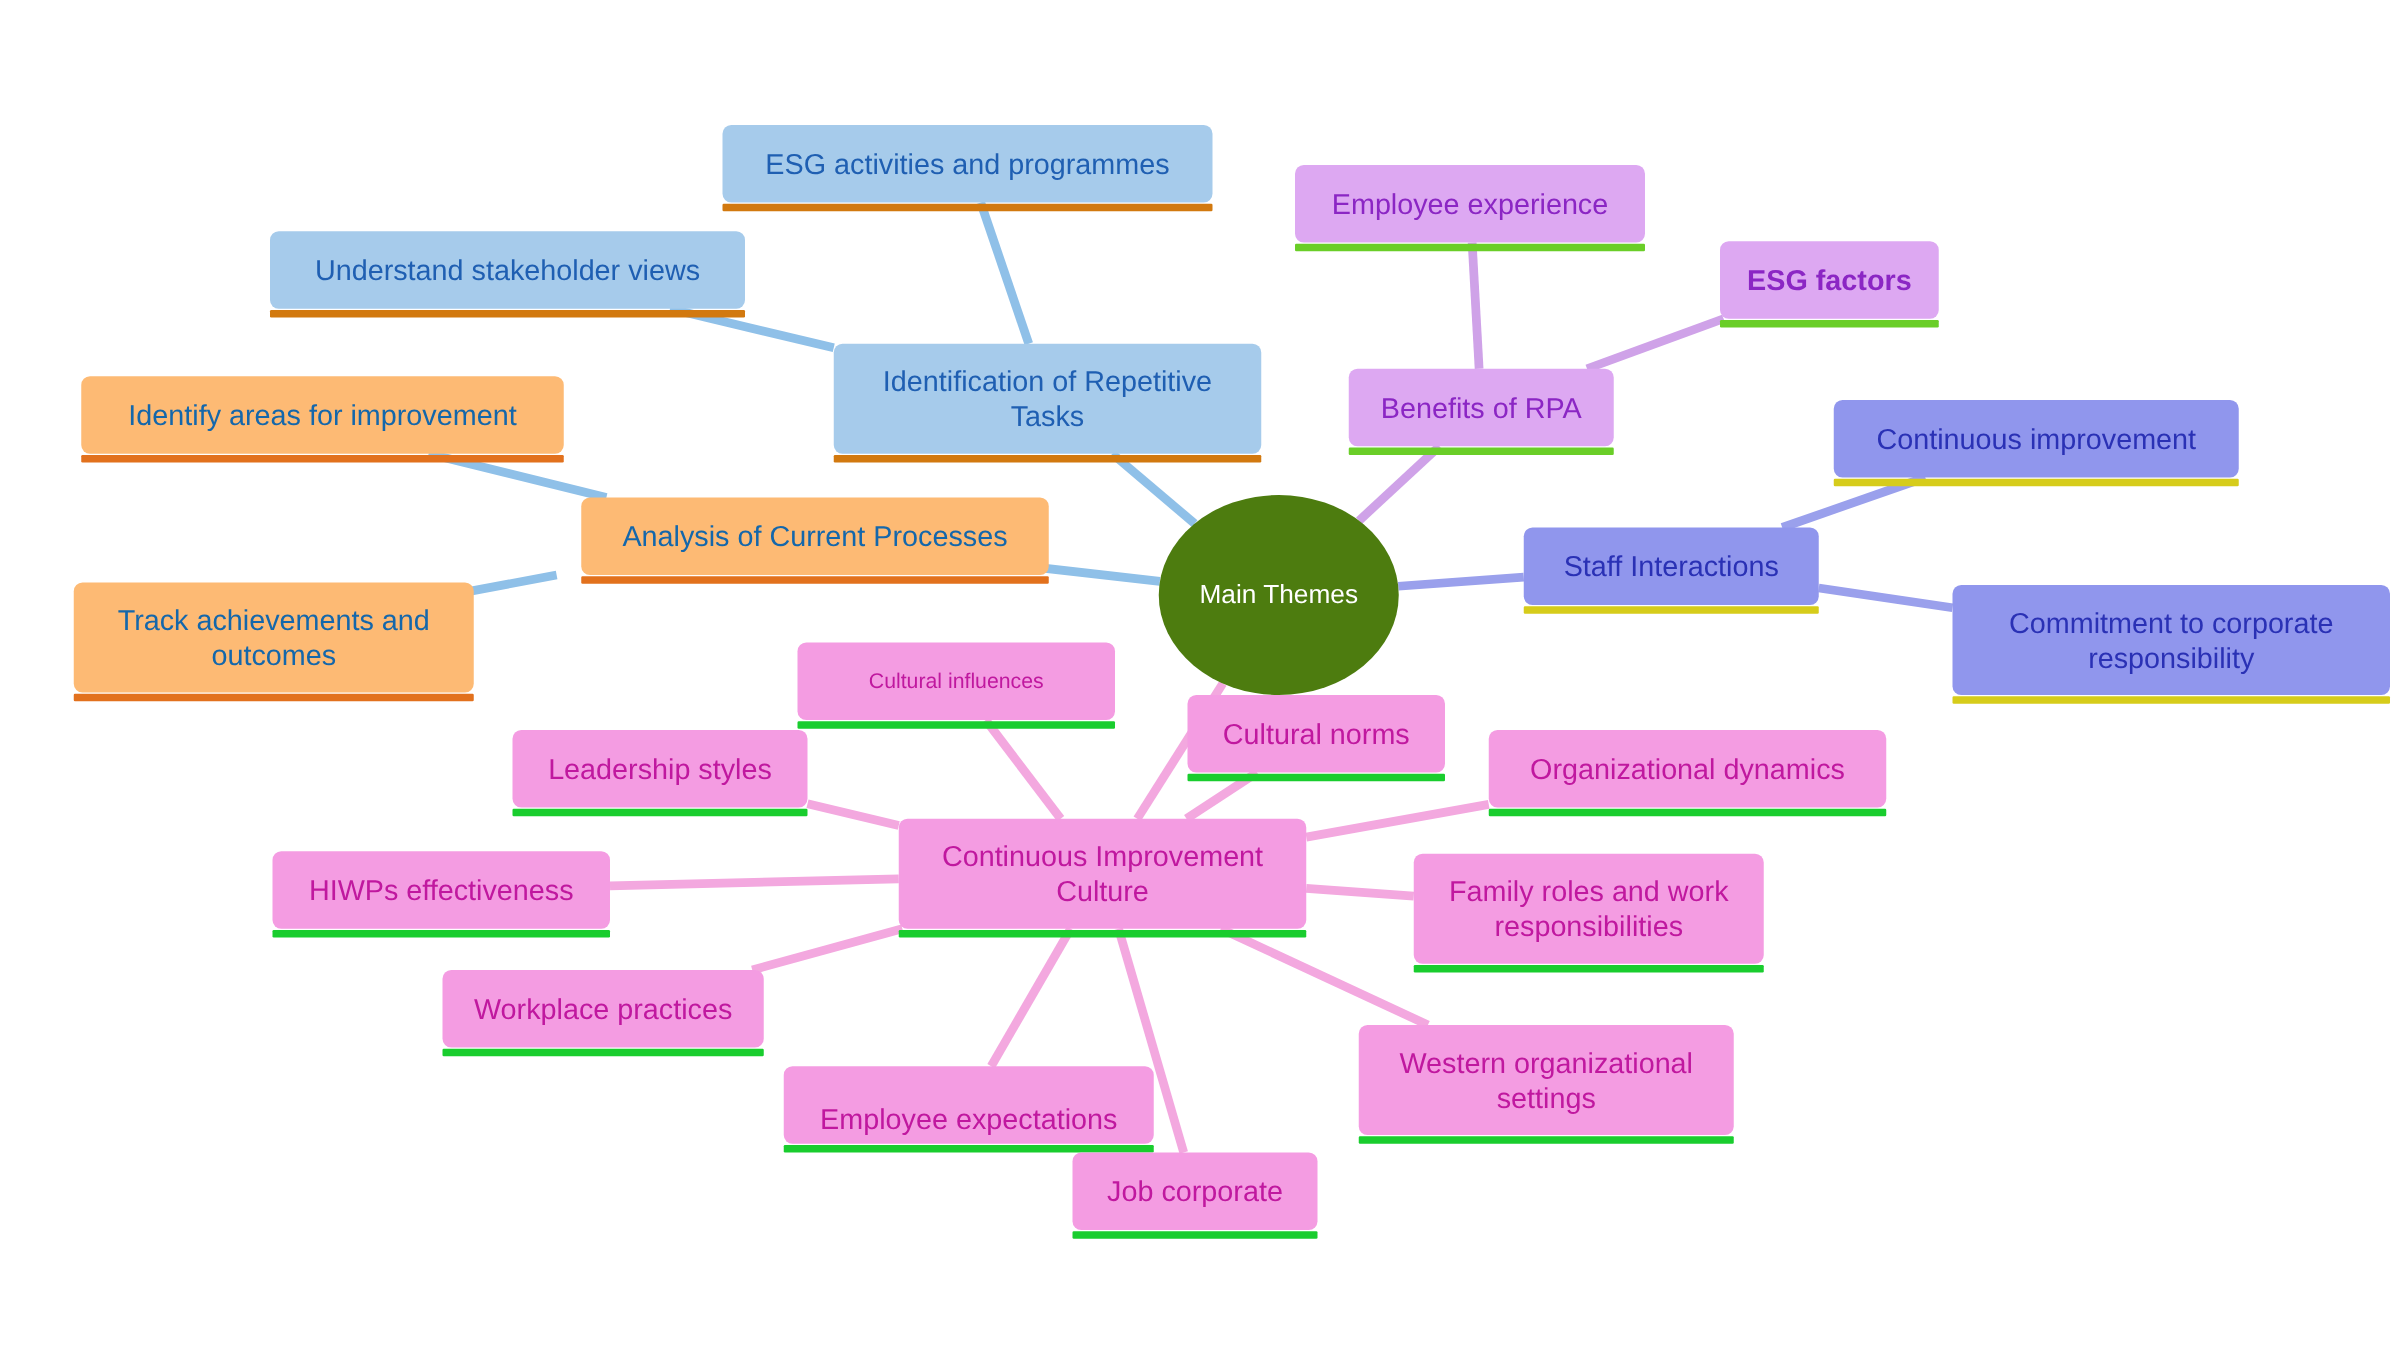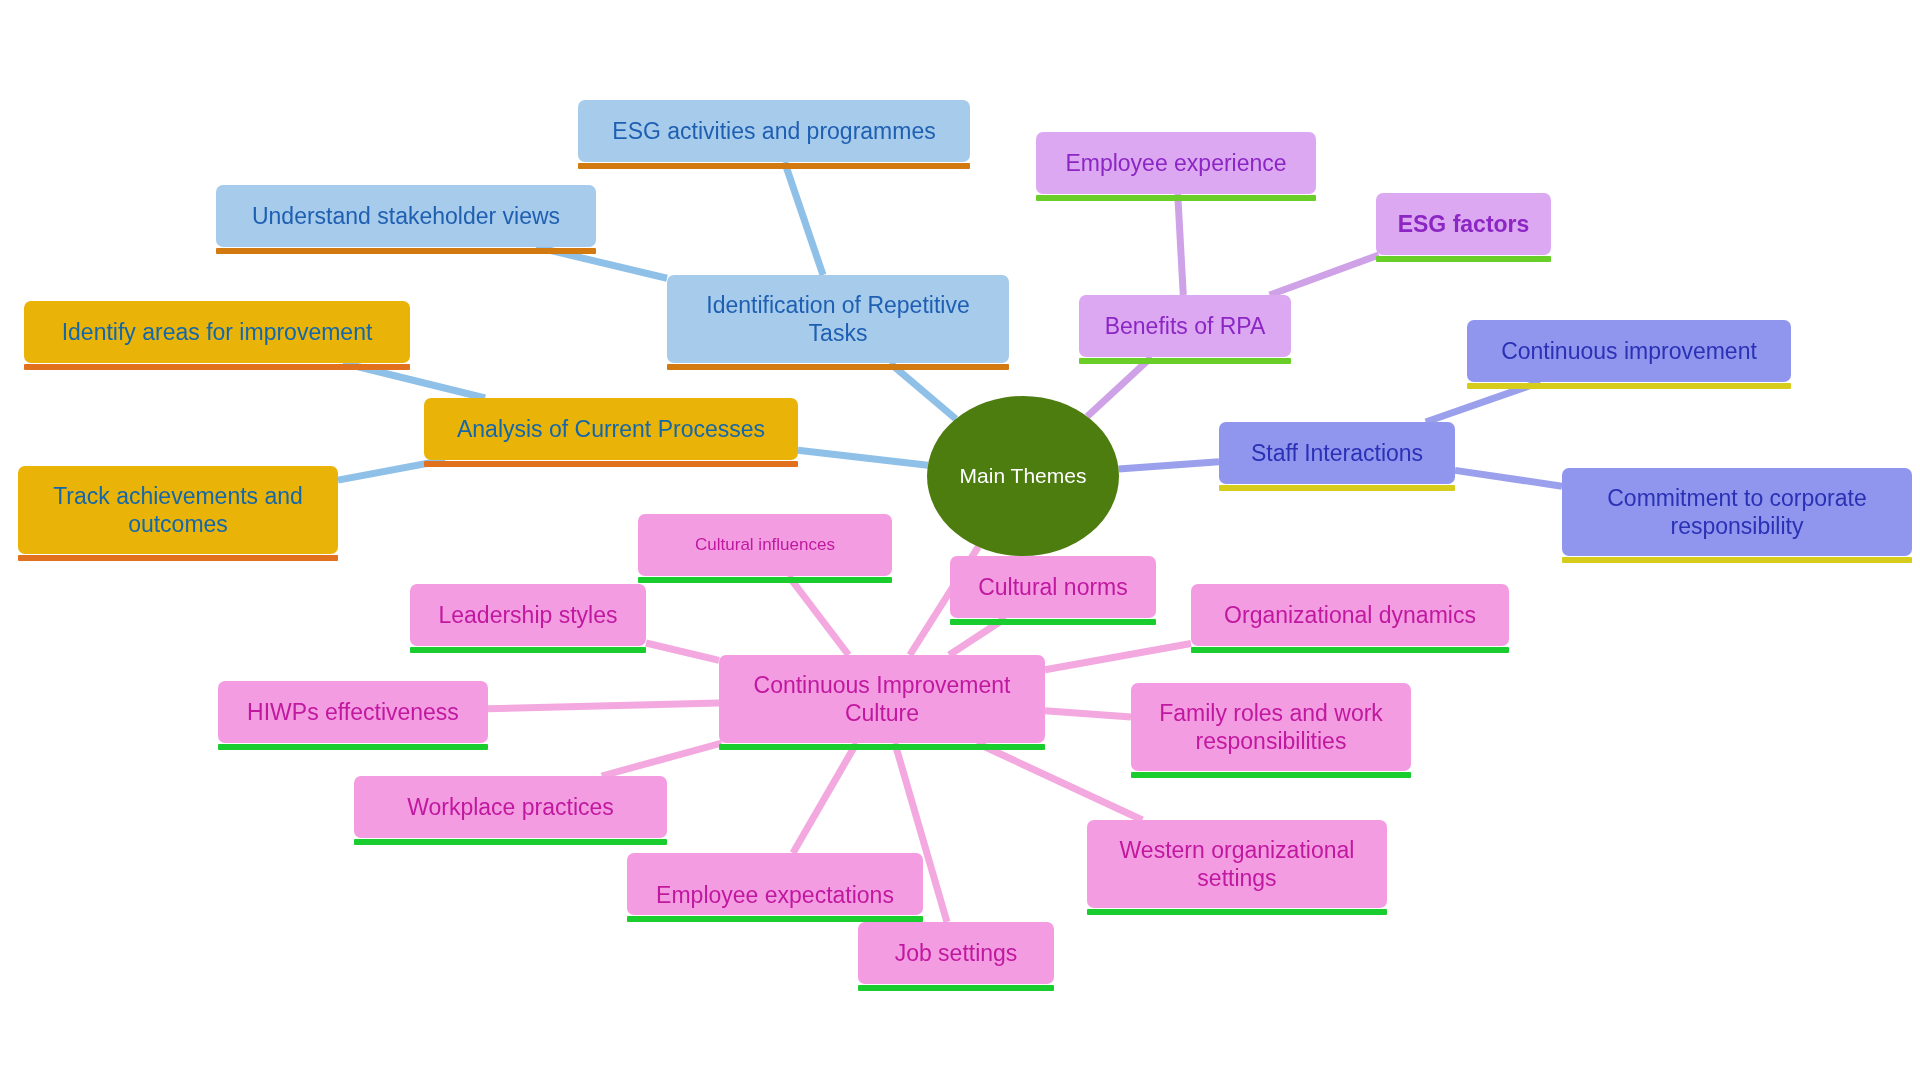--- a/index.html
+++ b/index.html
@@ -41,21 +41,21 @@
     content: "";
     position: absolute;
     left: 0; right: 0;
     bottom: -7px;
     height: 6px;
     border-radius: 1px;
   }
   
   .pal-blue-light       { background: #a6cbeb; color: #1f5fb2; }
   .pal-blue-light::after{ background: #d2790f; }
-  .pal-blue-strong      { background: #eab308; color: #1467ab; }
+  .pal-blue-strong      { background: #fdba74; color: #1467ab; margin-left: 41px; }
   .pal-blue-strong::after{ background: #e2711d; }
   .pal-purple           { background: #dda8f2; color: #8b26c4; }
   .pal-purple::after    { background: #6ace28; }
   .pal-periwinkle       { background: #9096ed; color: #2a31b5; }
   .pal-periwinkle::after{ background: #d6cc1b; }
   .pal-pink             { background: #f49ce2; color: #c0189f; }
   .pal-pink::after      { background: #19cd2e; }
 
   .center-node {
     position: absolute;
@@ -112,21 +112,21 @@
       <div class="node pal-periwinkle" style="left: 1467px; top: 320px; width: 324px; height: 62px; font-size: 23px;"><span class="lbl">Continuous improvement</span></div>
       <div class="node pal-periwinkle" style="left: 1219px; top: 422px; width: 236px; height: 62px; font-size: 23px;"><span class="lbl">Staff Interactions</span></div>
       <div class="node pal-periwinkle" style="left: 1562px; top: 468px; width: 350px; height: 88px; font-size: 23px;"><span class="lbl">Commitment to corporate responsibility</span></div>
       <div class="node pal-pink" style="left: 638px; top: 514px; width: 254px; height: 62px; font-size: 17px;"><span class="lbl">Cultural influences</span></div>
       <div class="node pal-pink" style="left: 950px; top: 556px; width: 206px; height: 62px; font-size: 23px;"><span class="lbl">Cultural norms</span></div>
       <div class="node pal-pink" style="left: 1191px; top: 584px; width: 318px; height: 62px; font-size: 23px;"><span class="lbl">Organizational dynamics</span></div>
       <div class="node pal-pink" style="left: 410px; top: 584px; width: 236px; height: 62px; font-size: 23px;"><span class="lbl">Leadership styles</span></div>
       <div class="node pal-pink" style="left: 719px; top: 655px; width: 326px; height: 88px; font-size: 23px;"><span class="lbl">Continuous Improvement Culture</span></div>
       <div class="node pal-pink" style="left: 218px; top: 681px; width: 270px; height: 62px; font-size: 23px;"><span class="lbl">HIWPs effectiveness</span></div>
       <div class="node pal-pink" style="left: 1131px; top: 683px; width: 280px; height: 88px; font-size: 23px;"><span class="lbl">Family roles and work responsibilities</span></div>
-      <div class="node pal-pink" style="left: 354px; top: 776px; width: 313px; height: 62px; font-size: 23px;"><span class="lbl">Workplace practices</span></div>
+      <div class="node pal-pink" style="left: 354px; top: 776px; width: 257px; height: 62px; font-size: 23px;"><span class="lbl">Workplace practices</span></div>
       <div class="node pal-pink" style="left: 1087px; top: 820px; width: 300px; height: 88px; font-size: 23px;"><span class="lbl">Western organizational settings</span></div>
       <div class="node pal-pink" style="left: 627px; top: 853px; width: 296px; height: 62px; font-size: 23px; align-items: flex-end;"><span class="lbl">Employee expectations</span></div>
-      <div class="node pal-pink" style="left: 858px; top: 922px; width: 196px; height: 62px; font-size: 23px;"><span class="lbl">Job settings</span></div>
+      <div class="node pal-pink" style="left: 858px; top: 922px; width: 196px; height: 62px; font-size: 23px;"><span class="lbl">Job corporate</span></div>
       <div class="center-node" style="left: 927px; top: 396px; width: 192px; height: 160px;">
         <span>Main Themes</span>
       </div>
     </div>
 </div>
 
 </body></html>

